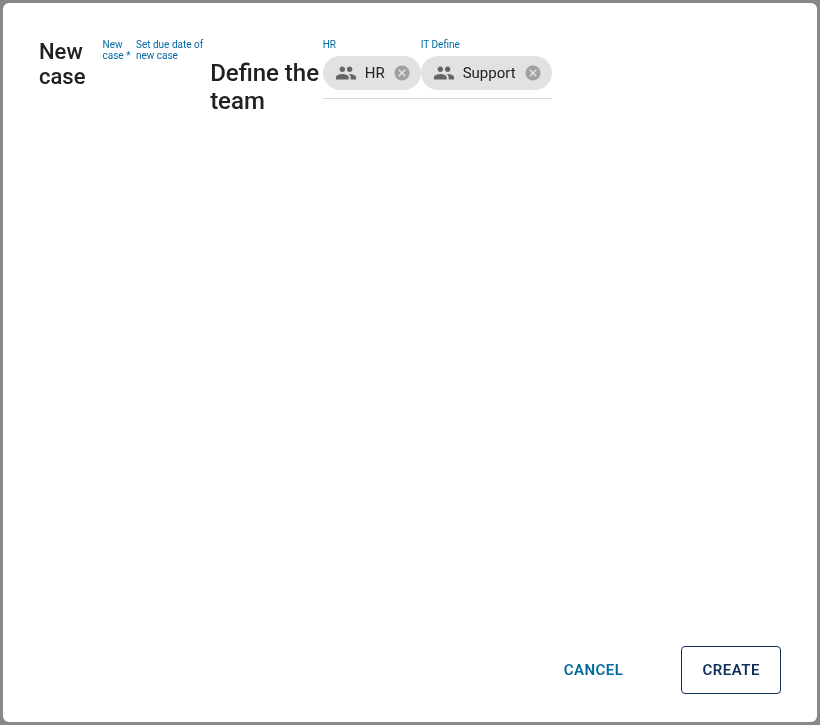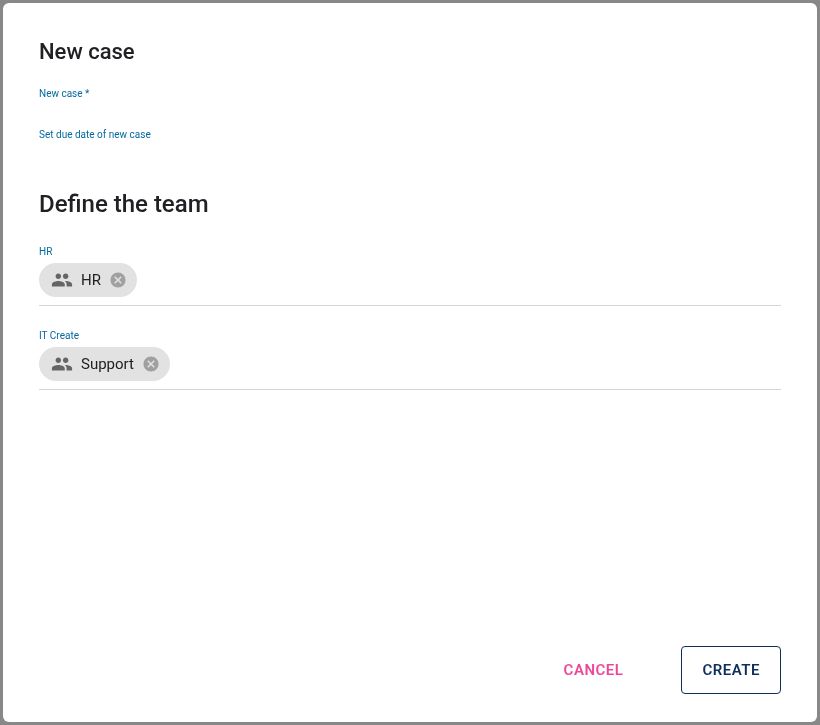--- a/index.html
+++ b/index.html
@@ -16,21 +16,20 @@
       width: 820px;
       height: 725px;
     }
     .dialog {
       background: #fff;
       width: 814px;
       height: 719px;
       border-radius: 6px;
       padding: 36px 36px 28px 36px;
       display: flex;
-      flex-direction: column;
       position: relative;
     }
     .dialog-title {
       font-size: 22px;
       font-weight: 500;
       color: #202124;
       margin-bottom: 24px;
     }
     .field {
       margin-bottom: 24px;
@@ -108,21 +107,21 @@
       text-transform: uppercase;
       font-size: 15px;
       font-weight: 600;
       letter-spacing: 0.5px;
       cursor: pointer;
       border: none;
       background: transparent;
       font-family: inherit;
     }
     .btn-cancel {
-      color: #ec4899;
+      color: #0369a1;
       padding: 14px 12px;
     }
     .btn-create {
       color: #0e2f5a;
       border: 1px solid #0e2f5a;
       border-radius: 4px;
       padding: 14px 20px;
       margin-left: 28px;
     }
   </style>
@@ -155,21 +154,21 @@
         <span class="chip-remove">
           <svg width="18" height="18" viewBox="0 0 24 24" fill="currentColor">
               <path d="M12 2C6.47 2 2 6.47 2 12s4.47 10 10 10 10-4.47 10-10S17.53 2 12 2zm5 13.59L15.59 17 12 13.41 8.41 17 7 15.59 10.59 12 7 8.41 8.41 7 12 10.59 15.59 7 17 8.41 13.41 12 17 15.59z"></path>
             </svg>
         </span>
       </div>
     </div>
   </div>
 
   <div class="field">
-    <label class="field-label">IT Create</label>
+    <label class="field-label">IT Define</label>
     <div class="chip-row">
       <div class="chip">
         <span class="chip-icon">
           <svg width="22" height="22" viewBox="0 0 24 24" fill="currentColor">
               <path d="M16 11c1.66 0 2.99-1.34 2.99-3S17.66 5 16 5s-3 1.34-3 3 1.34 3 3 3zm-8 0c1.66 0 2.99-1.34 2.99-3S9.66 5 8 5 5 6.34 5 8s1.34 3 3 3zm0 2c-2.33 0-7 1.17-7 3.5V19h14v-2.5c0-2.33-4.67-3.5-7-3.5zm8 0c-.29 0-.62.02-.97.05 1.16.84 1.97 1.97 1.97 3.45V19h6v-2.5c0-2.33-4.67-3.5-7-3.5z"></path>
             </svg>
         </span>
         <span class="chip-label">Support</span>
         <span class="chip-remove">
           <svg width="18" height="18" viewBox="0 0 24 24" fill="currentColor">

